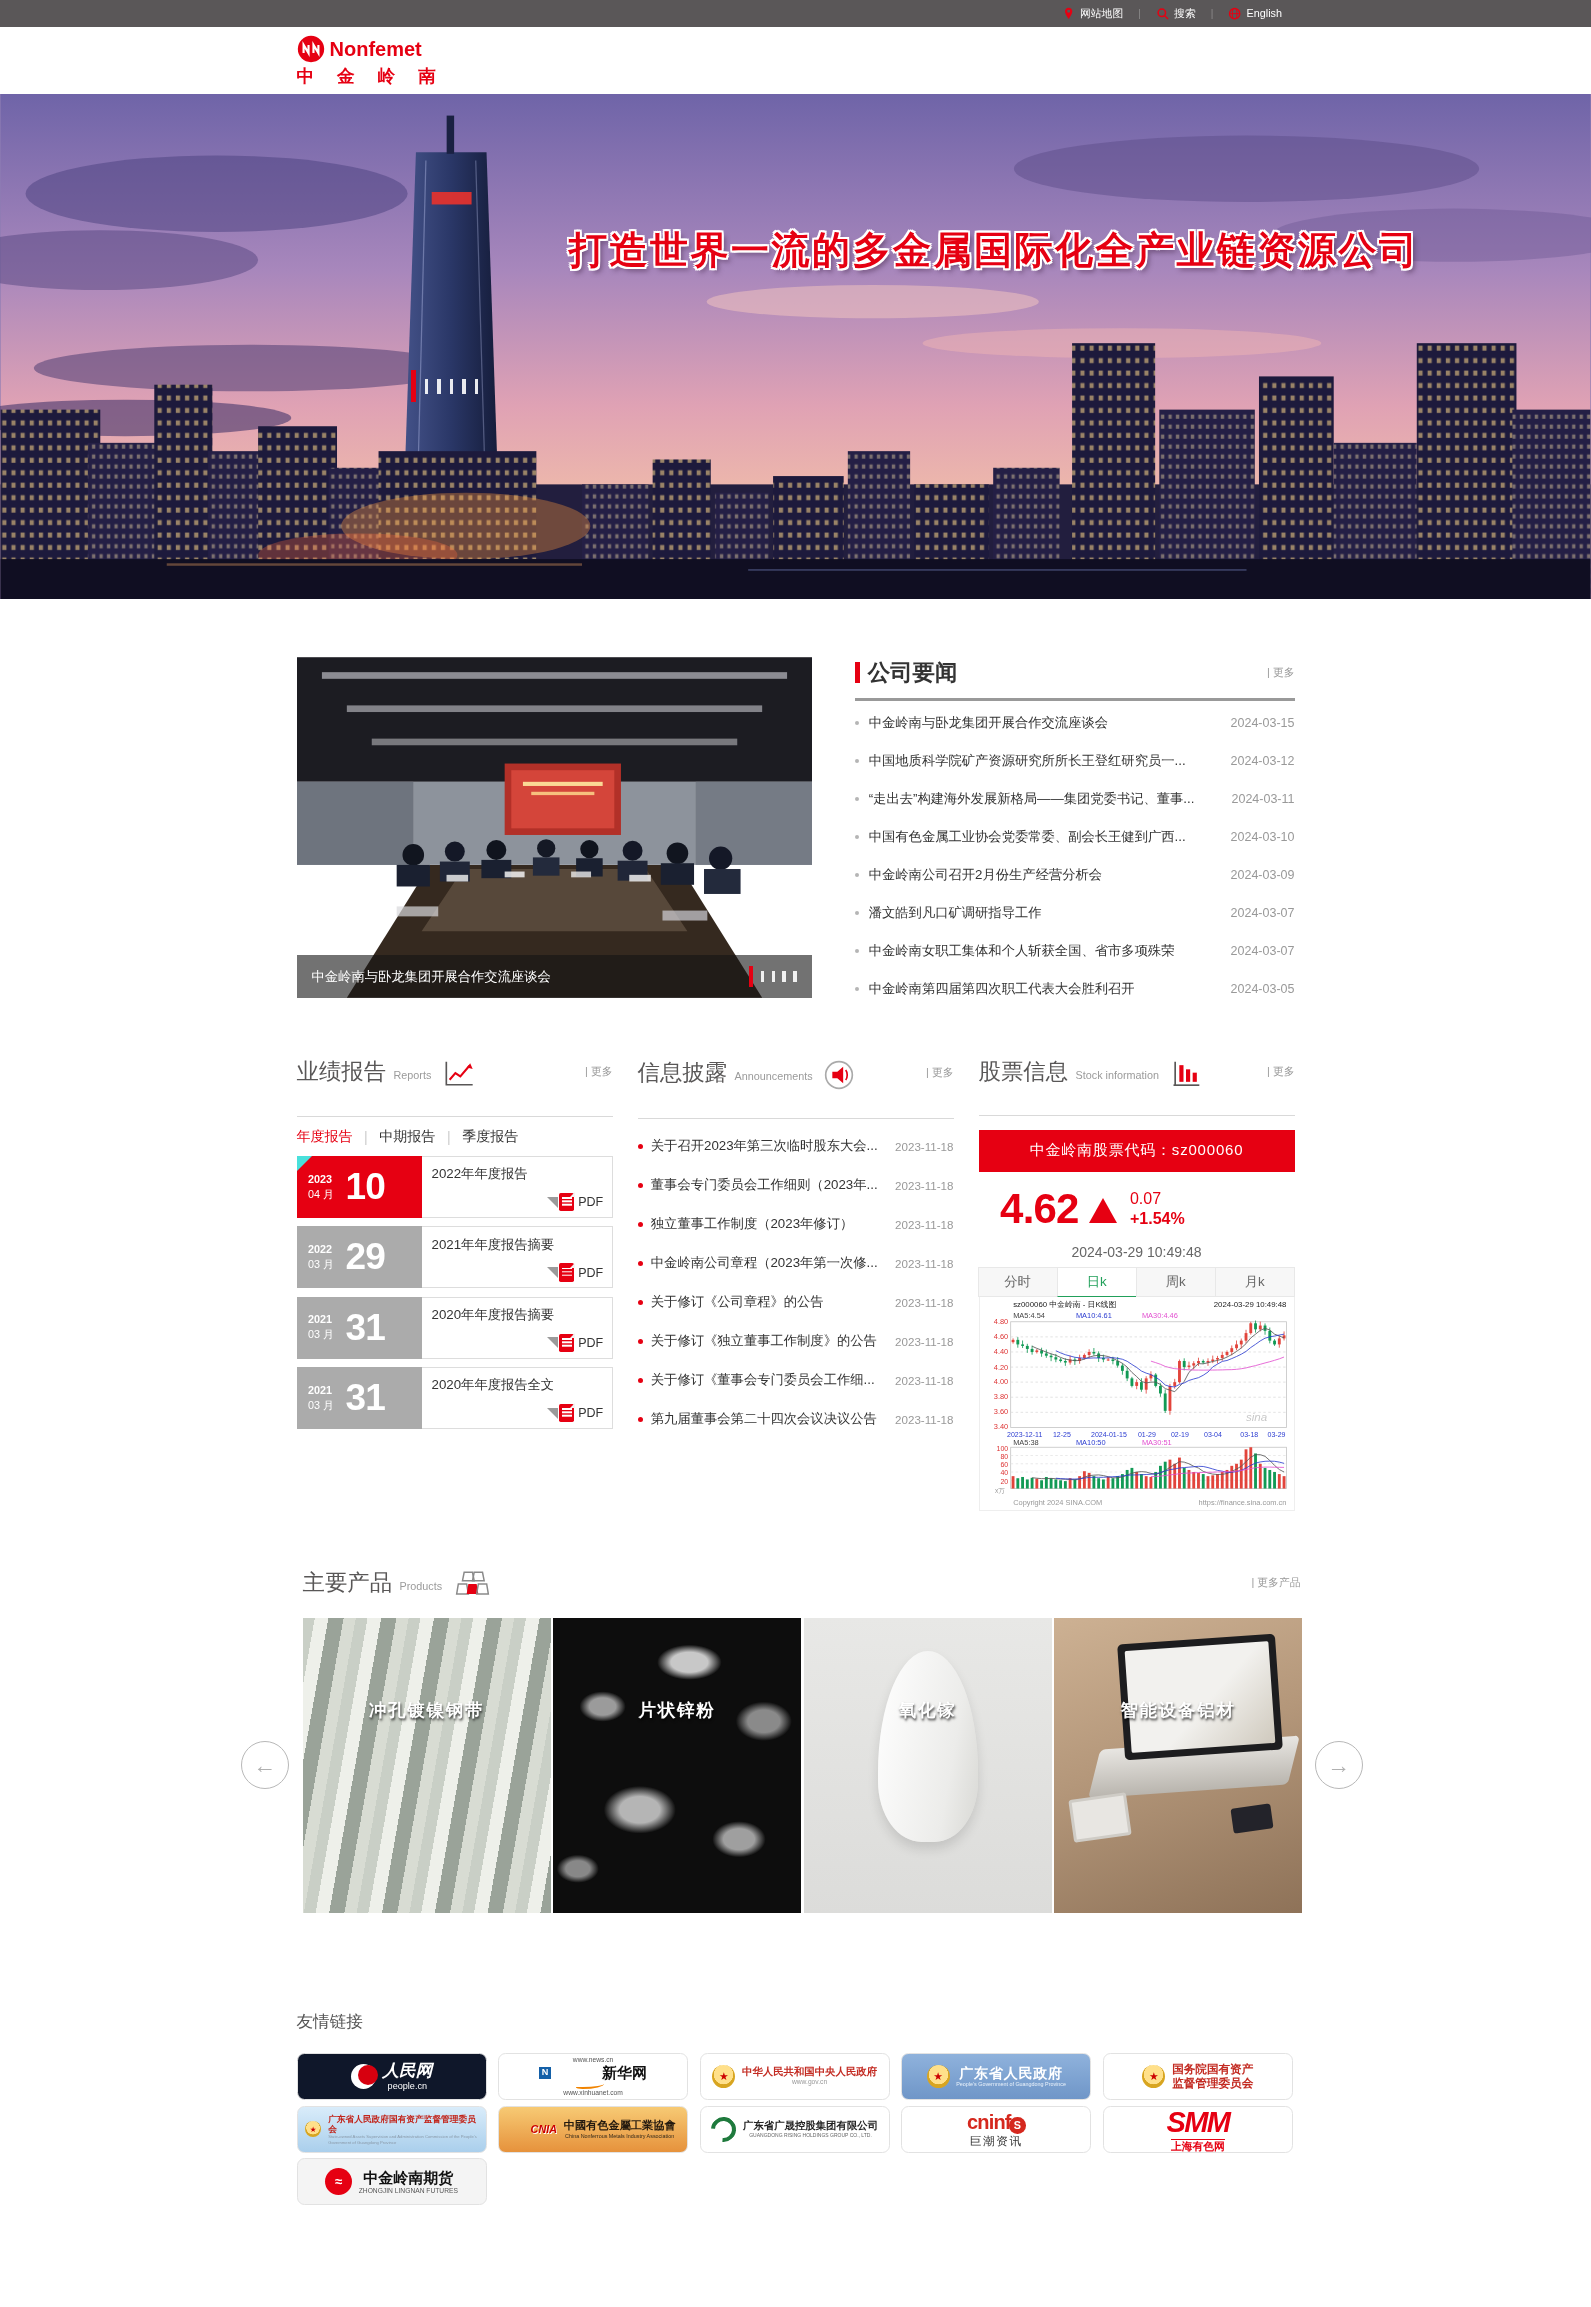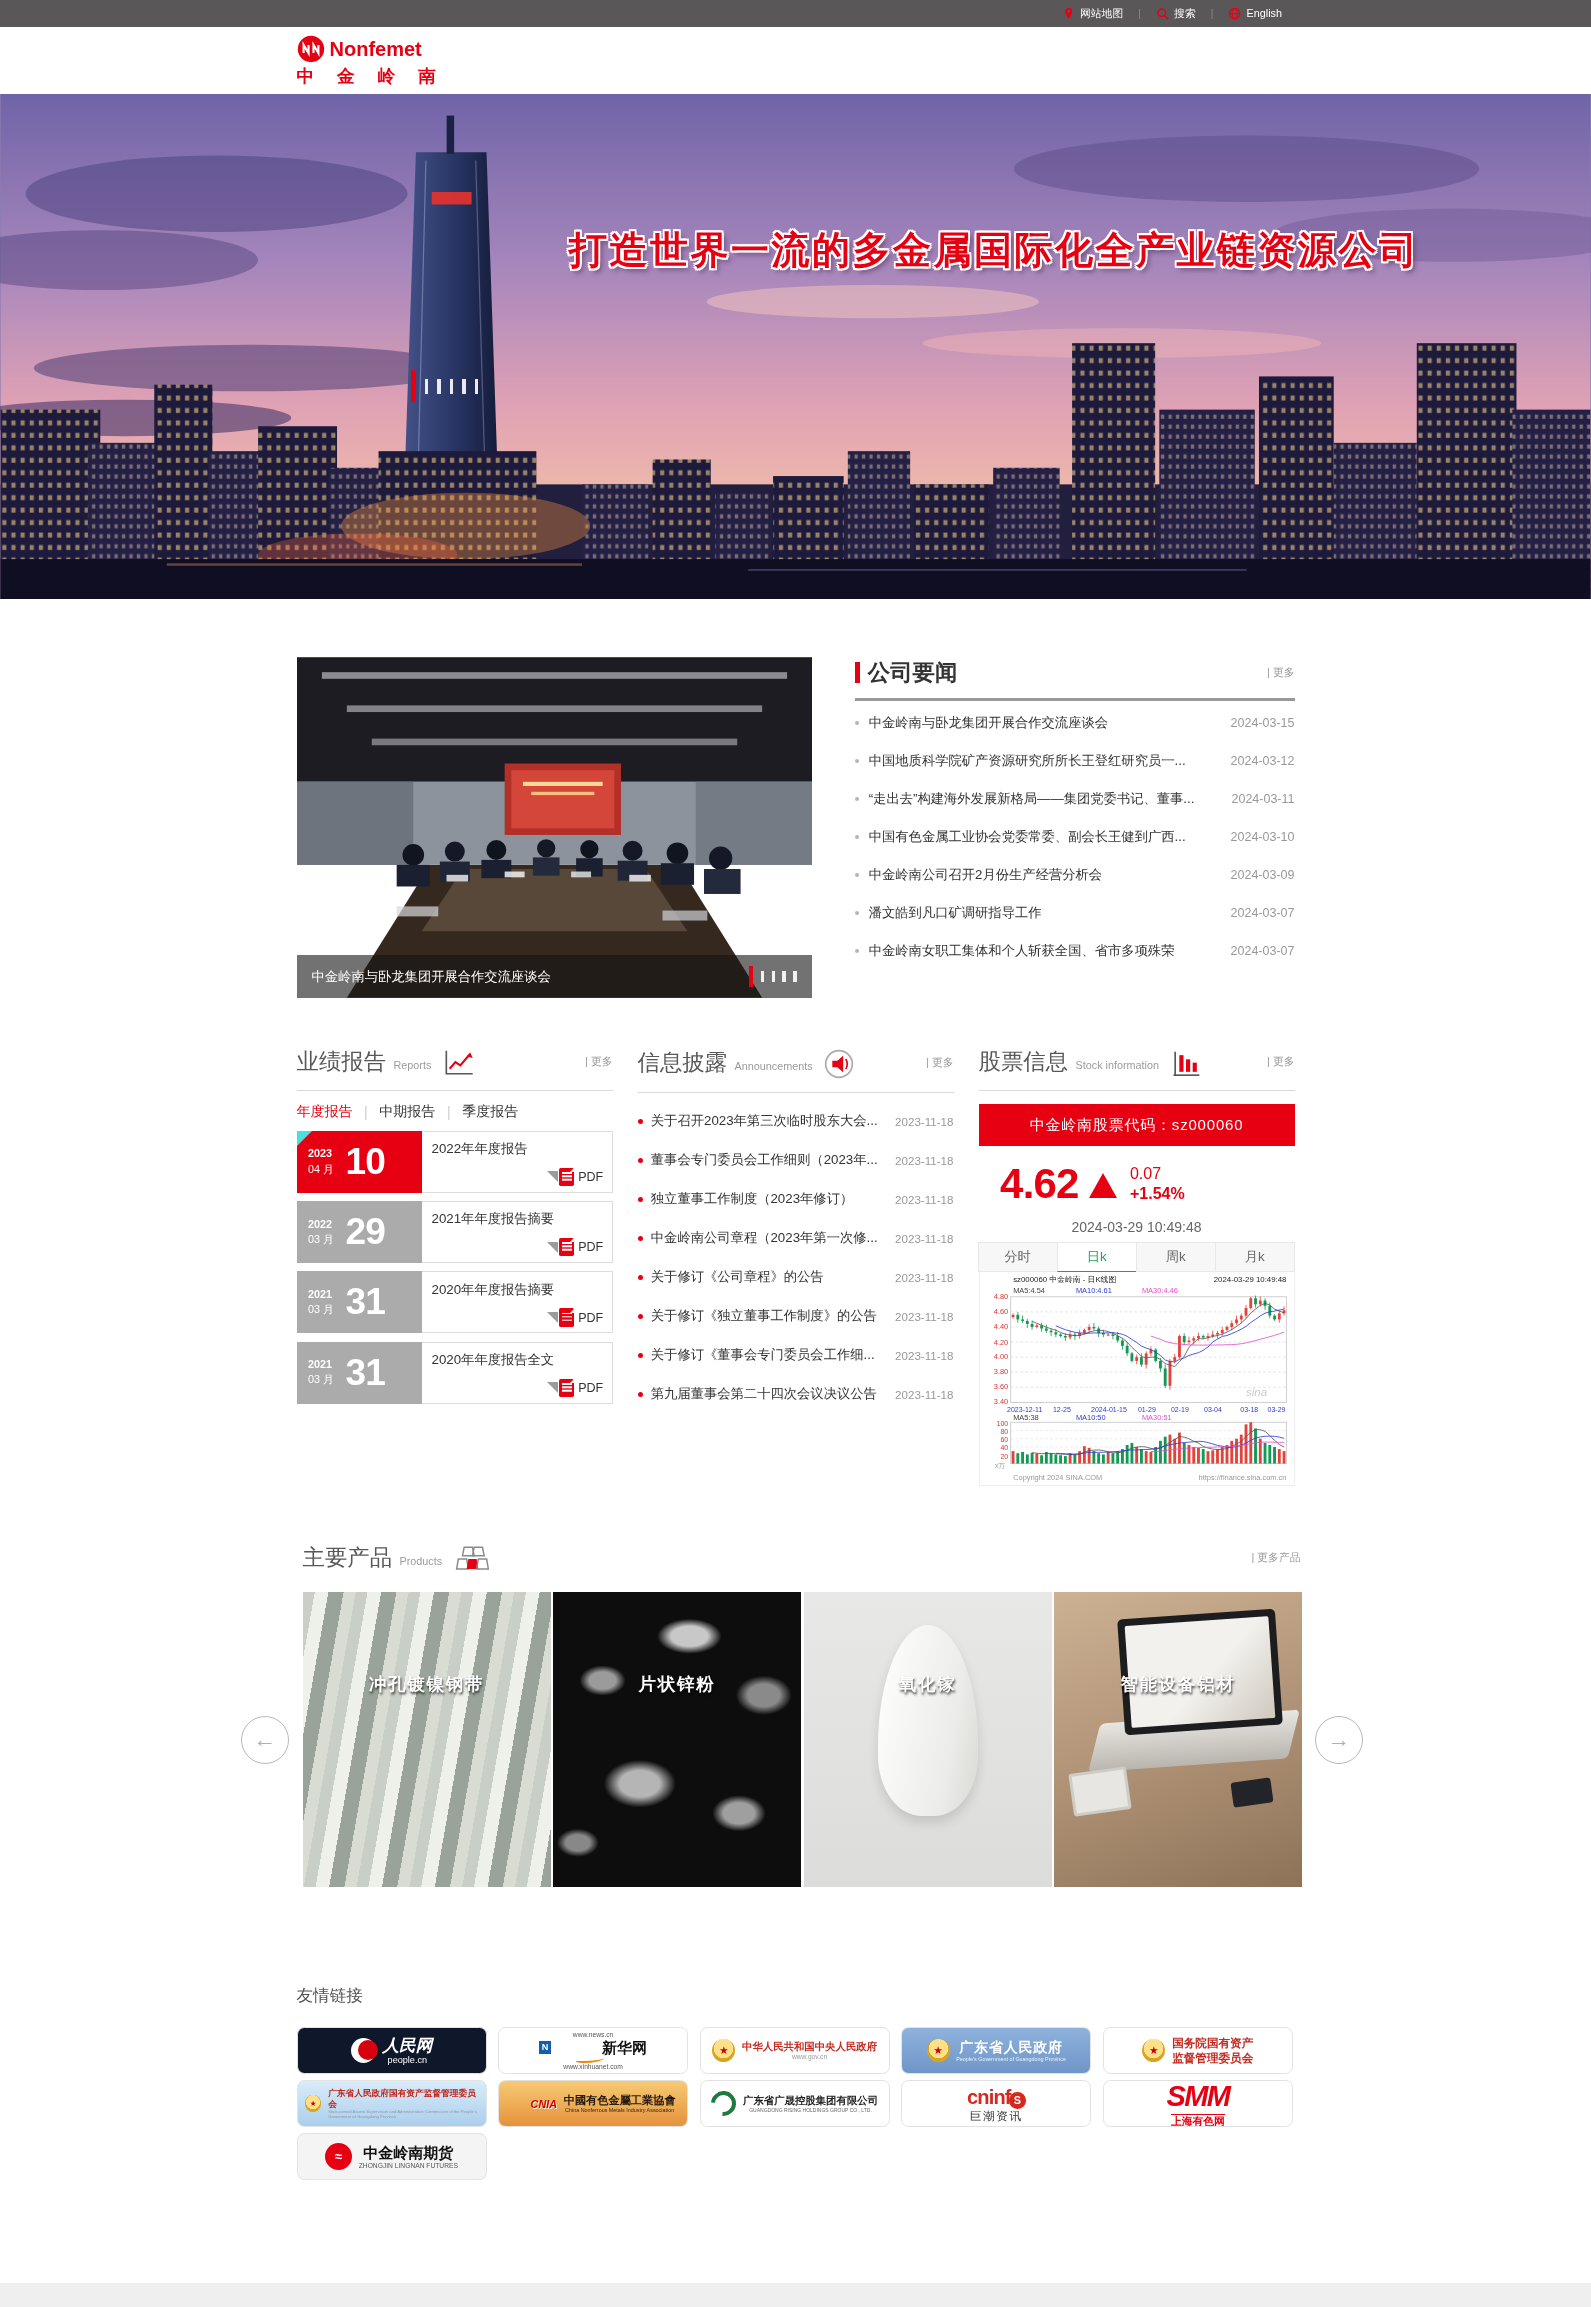--- a/index.html
+++ b/index.html
@@ -50,21 +50,21 @@
   .news-list { list-style:none; }
   .news-list li { display:flex; align-items:center; height:38px; cursor:pointer; }
   .news-list .dot { width:4.2px; height:4.2px; border-radius:50%; background:#b5b5b5; margin-right:10px; flex:none; }
   .news-list .ntitle { font-size:13.3px; color:#333; white-space:nowrap; overflow:hidden; text-overflow:ellipsis; flex:1; }
   .news-list .ndate { color:#999; font-size:12.5px; margin-left:16.6px; flex:none; }
 
   
   .cols-sec { margin-top:48px; }
   .cols-sec .container { display:flex; gap:25px; align-items:flex-start; }
   .col { flex:1; min-width:0; }
-  .col-head { display:flex; align-items:center; border-bottom:0.8px solid #d9d9d9; padding-bottom:13px; }
+  .col-head { display:flex; align-items:center; border-bottom:0.8px solid #d9d9d9; padding-bottom:28px; }
   .col-title { font-size:22.4px; color:#595757; }
   .col-sub { font-size:10.8px; color:#9b9b9b; margin-left:7.5px; margin-top:6.7px; }
   .col-ico { margin-left:11.6px; margin-top:3.3px; }
   
   .rep-tabs { display:flex; align-items:center; gap:11.6px; margin:11.6px 0 10px; font-size:14px; color:#333; }
   .rep-tabs .t { cursor:pointer; }
   .rep-tabs .t.on { color:#e60012; }
   .rep-tabs .tsep { color:#ccc; }
   .rep-item { display:flex; height:62px; margin-bottom:8.3px; cursor:pointer; }
   .rep-date { width:125px; flex:none; color:#fff; display:flex; align-items:center; padding-left:11.6px; position:relative; background:#ababab; }
@@ -380,20 +380,25 @@
           </li>
         <li>
             <span class="dot"></span>
             <span class="ntitle">潘文皓到凡口矿调研指导工作</span>
             <span class="ndate">2024-03-07</span>
           </li>
         <li>
             <span class="dot"></span>
             <span class="ntitle">中金岭南女职工集体和个人斩获全国、省市多项殊荣</span>
             <span class="ndate">2024-03-07</span>
+          </li>
+        <li>
+            <span class="dot"></span>
+            <span class="ntitle">中金岭南第四届第四次职工代表大会胜利召开</span>
+            <span class="ndate">2024-03-05</span>
           </li>
       </ul>
     </div>
   </div>
 </div>
 
 <div class="cols-sec">
   <div class="container">
 
     <div class="col">

